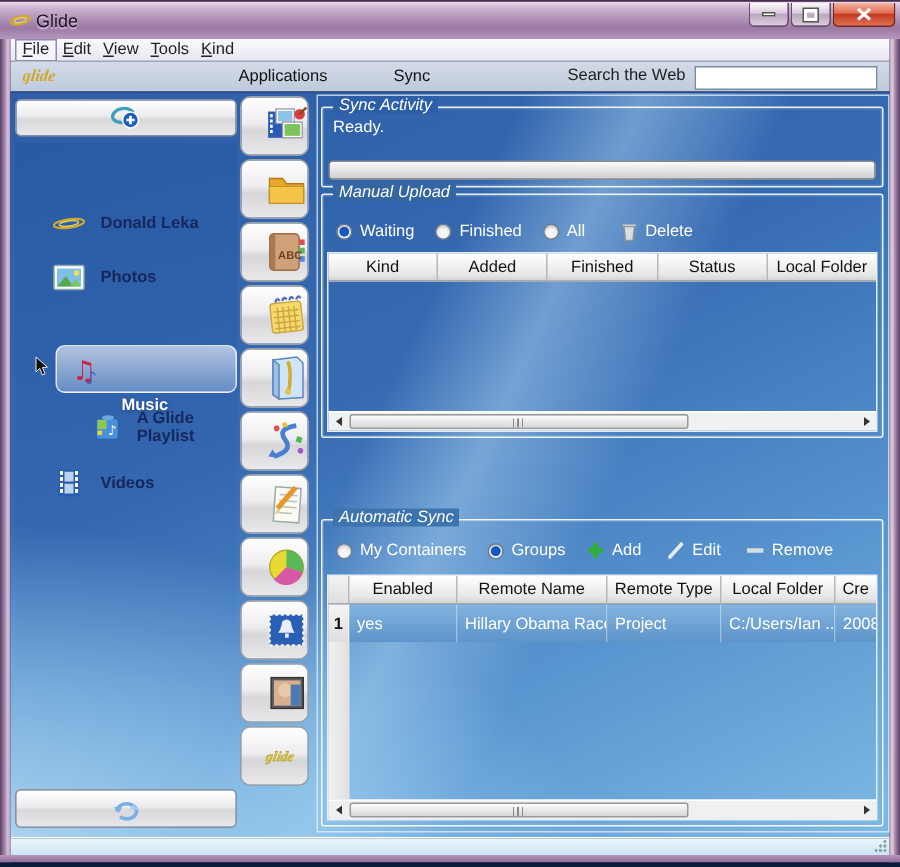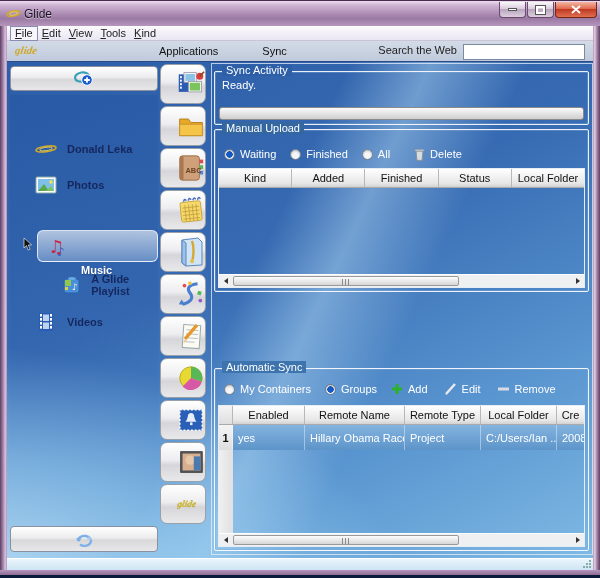--- a/index.html
+++ b/index.html
@@ -98,26 +98,26 @@
     border:1px solid #9aa0a8; border-radius:7px;
     background:linear-gradient(#ffffff,#ededef 45%,#d6d6d8 58%,#e9e9eb);
     display:flex; align-items:center; justify-content:center; cursor:default;padding-left:16px;
   }
 
   
   .right-panel { position:absolute; left:204px; top:1px; width:382px; bottom:3px;
     border:1px solid rgba(230,240,250,.75); }
   .group { position:absolute; border:1px solid rgba(255,255,255,.9); border-radius:2px;
     box-shadow: inset 0 0 0 1px rgba(130,170,215,.4); }
-  .group-label { position:absolute; top:-8px; left:7px; padding:0 4px; color:#fff; font-size:11px; }
+  .group-label { position:absolute; top:-8px; left:7px; padding:0 4px; color:#fff; font-size:11px;font-style:italic; }
   .g-sync { left:2px; top:7px; right:3px; height:54px; }
   .g-sync .group-label { background:#2d5fa8; }
   .g-manual { left:2px; top:65px; right:3px; height:163px; }
   .g-manual .group-label { background:#34679f; }
-  .g-auto { left:2px; top:282px; right:3px; bottom:3px;margin-top:22px; }
+  .g-auto { left:2px; top:282px; right:3px; bottom:3px; }
   .g-auto .group-label { background:#3d74ae; }
 
   .ready-text { position:absolute; left:7px; top:7px; color:#fff; }
   .progress { position:absolute; left:4px; right:4px; bottom:4px; height:13px;
     border:1px solid #8a8a8a; border-radius:3px;
     background:linear-gradient(#fbfbfb,#e2e2e2 55%,#cfcfcf); }
 
   .filter-row { position:absolute; left:9px; top:16px; height:16px; display:flex; align-items:center; color:#fff; }
   .radio { width:11px; height:11px; border-radius:50%; background:#f4f6f8; border:1px solid #6c7c8e;
     box-shadow:inset 0 1px 2px rgba(0,0,0,.25); margin-right:5px; }

